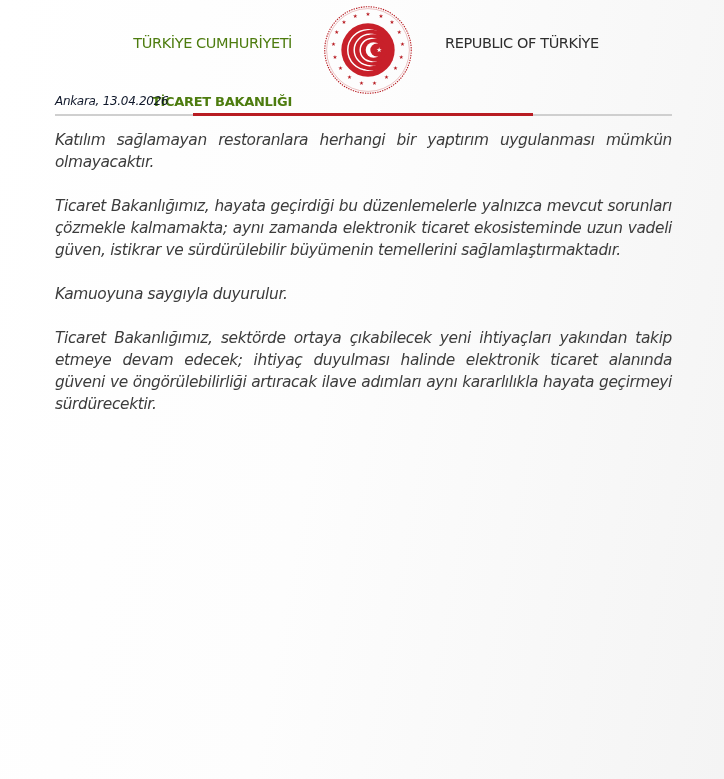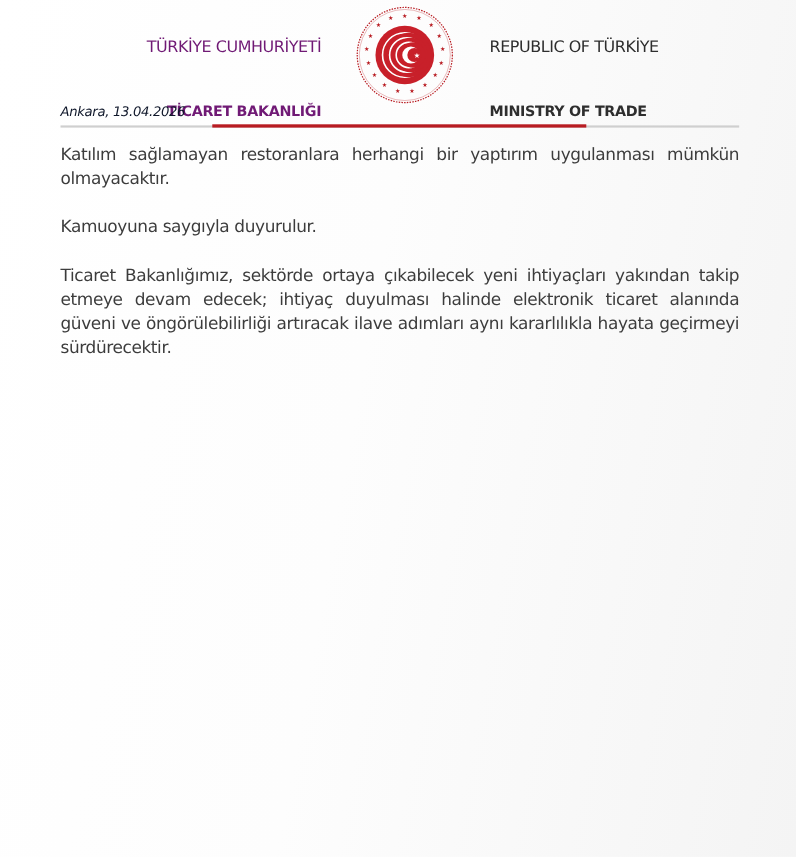--- a/index.html
+++ b/index.html
@@ -21,27 +21,27 @@
       left: 0;
       width: 724px;
       height: 100px;
     }
     .header-left {
       position: absolute;
       right: 432px;
       top: 34px;
       text-align: right;
       line-height: 19px;
-      color: #701a75;
+      color: #4d7c0f;
     }
     .header-right {
       position: absolute;
       left: 445px;
       top: 34px;
-      text-align: left;
+      text-align: center;
       line-height: 19px;
       color: #2e2e2e;
     }
     .h-line1 {
       font-size: 14.5px;
       font-weight: normal;
       letter-spacing: -0.4px;
       white-space: nowrap;
     }
     .h-line2 {
@@ -90,20 +90,21 @@
       width: 617px;
       font-size: 15.4px;
       line-height: 22px;
       color: #3c3c3c;
       letter-spacing: -0.35px;
     }
     .body-text p {
       margin: 0 0 22px 0;
       text-align: justify;
       text-align-last: left;
+      font-style: italic;
     }
   </style>
 </head>
 <body>
 
 <div class="header">
   <div class="header-left">
     <div class="h-line1">TÜRKİYE CUMHURİYETİ</div>
     <div class="h-line2">TİCARET BAKANLIĞI</div>
   </div>
@@ -141,25 +142,25 @@
     <circle cx="56" cy="50" r="17" fill="#c8202a"></circle>
     <circle cx="54" cy="50" r="12.5" fill="none" stroke="#ffffff" stroke-width="1.6"></circle>
     <circle cx="58" cy="50" r="12.5" fill="#c8202a"></circle>
     <circle cx="56" cy="50" r="8.5" fill="#ffffff"></circle>
     <circle cx="59.5" cy="50" r="7" fill="#c8202a"></circle>
     <text x="62" y="52.5" font-size="7" fill="#ffffff" text-anchor="middle" font-family="DejaVu Sans, sans-serif">★</text>
   </svg>
 
   <div class="header-right">
     <div class="h-line1">REPUBLIC OF TÜRKİYE</div>
-    <div class="h-line2">MINISTRY OF TRADE</div>
   </div>
 </div>
 
 <div class="date">Ankara, 13.04.2026</div>
 <div class="rule-gray"></div>
 <div class="rule-red"></div>
 
 <div class="body-text">
   <p>Katılım sağlamayan restoranlara herhangi bir yaptırım uygulanması mümkün olmayacaktır.</p>
+  <p>Ticaret Bakanlığımız, hayata geçirdiği bu düzenlemelerle yalnızca mevcut sorunları çözmekle kalmamakta; aynı zamanda elektronik ticaret ekosisteminde uzun vadeli güven, istikrar ve sürdürülebilir büyümenin temellerini sağlamlaştırmaktadır.</p>
   <p>Kamuoyuna saygıyla duyurulur.</p>
   <p>Ticaret Bakanlığımız, sektörde ortaya çıkabilecek yeni ihtiyaçları yakından takip etmeye devam edecek; ihtiyaç duyulması halinde elektronik ticaret alanında güveni ve öngörülebilirliği artıracak ilave adımları aynı kararlılıkla hayata geçirmeyi sürdürecektir.</p>
 </div>
 
 </body></html>

